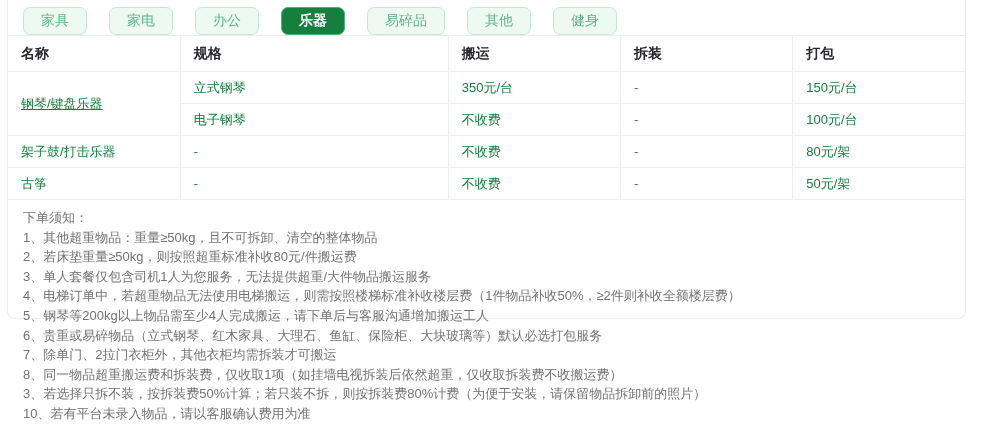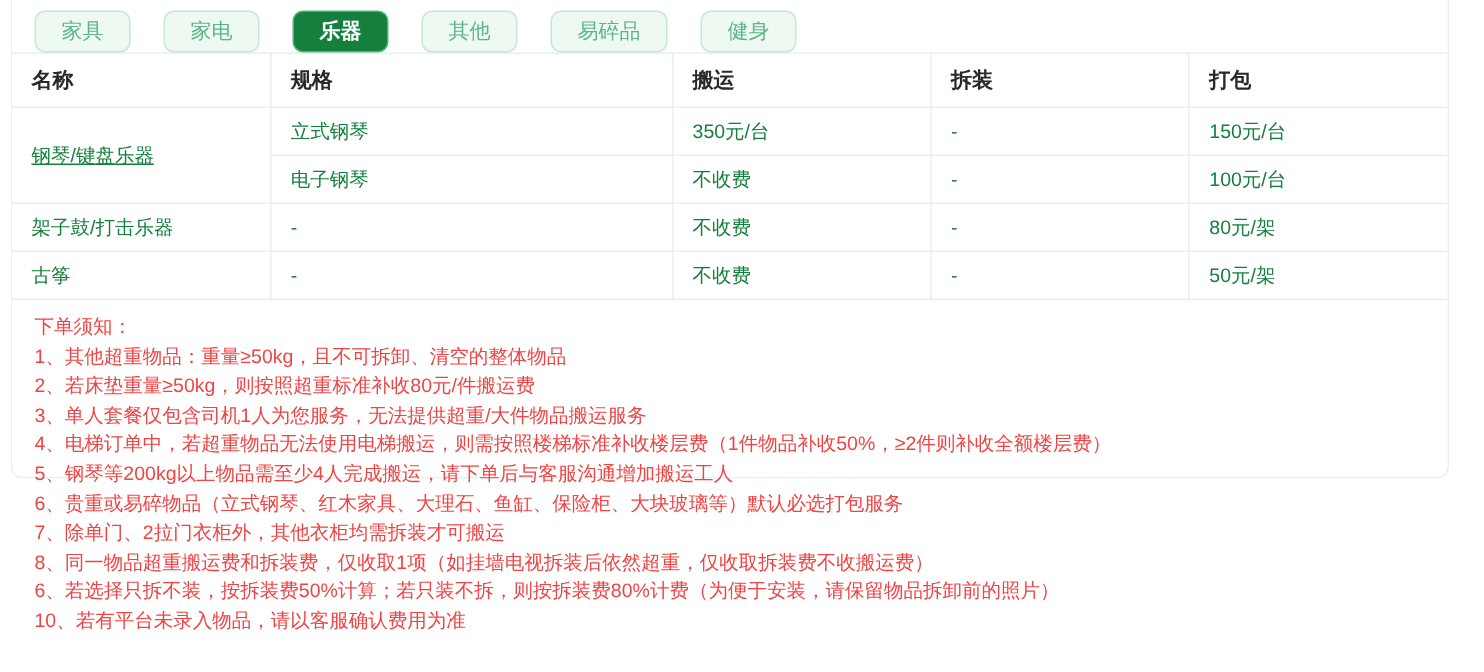--- a/index.html
+++ b/index.html
@@ -13,34 +13,35 @@
          border-radius:7px; border:1px solid #c5e8d4; background:#eef9f2; color:#5bb687;
          font-size:14px; cursor:pointer; white-space:nowrap; }
   .tab.selected { background:#15803d; border-color:#4db381; color:#ffffff; font-weight:bold; }
   table { width:100%; border-collapse:collapse; margin-top:0; table-layout:fixed; }
   th, td { border:1px solid #e9efee; text-align:left; padding:0 8px 0 13px; }
   tr > *:first-child { border-left:none; }
   tr > *:last-child  { border-right:none; }
   th { height:36px; font-size:14px; font-weight:bold; color:#27292e; }
   td { height:32px; font-size:13px; color:#15803d; }
   td.merged { vertical-align:middle;text-decoration:underline; }
-  .notes { padding:8px 16px 0 15px; font-size:13px; color:#ef4444; line-height:19.6px; }
+  .notes { padding:8px 16px 0 15px; font-size:13px; color:#737373; line-height:19.6px; }
   .note-line { white-space:nowrap; }
 </style>
 </head>
 <body>
 
 <div class="card">
 
   <div class="tabs">
     <div class="tab">家具</div>
     <div class="tab">家电</div>
+    <div class="tab">办公</div>
     <div class="tab selected">乐器</div>
+    <div class="tab">易碎品</div>
     <div class="tab">其他</div>
-    <div class="tab">易碎品</div>
     <div class="tab">健身</div>
   </div>
 
   <table>
     <colgroup>
       <col style="width:18%">
         <col style="width:28%">
         <col style="width:18%">
         <col style="width:18%">
         <col style="width:18%">
@@ -88,17 +89,17 @@
   <div class="notes">
     <div class="note-line">下单须知：</div>
     <div class="note-line">1、其他超重物品：重量≥50kg，且不可拆卸、清空的整体物品</div>
     <div class="note-line">2、若床垫重量≥50kg，则按照超重标准补收80元/件搬运费</div>
     <div class="note-line">3、单人套餐仅包含司机1人为您服务，无法提供超重/大件物品搬运服务</div>
     <div class="note-line">4、电梯订单中，若超重物品无法使用电梯搬运，则需按照楼梯标准补收楼层费（1件物品补收50%，≥2件则补收全额楼层费）</div>
     <div class="note-line">5、钢琴等200kg以上物品需至少4人完成搬运，请下单后与客服沟通增加搬运工人</div>
     <div class="note-line">6、贵重或易碎物品（立式钢琴、红木家具、大理石、鱼缸、保险柜、大块玻璃等）默认必选打包服务</div>
     <div class="note-line">7、除单门、2拉门衣柜外，其他衣柜均需拆装才可搬运</div>
     <div class="note-line">8、同一物品超重搬运费和拆装费，仅收取1项（如挂墙电视拆装后依然超重，仅收取拆装费不收搬运费）</div>
-    <div class="note-line">6、若选择只拆不装，按拆装费50%计算；若只装不拆，则按拆装费80%计费（为便于安装，请保留物品拆卸前的照片）</div>
+    <div class="note-line">3、若选择只拆不装，按拆装费50%计算；若只装不拆，则按拆装费80%计费（为便于安装，请保留物品拆卸前的照片）</div>
     <div class="note-line">10、若有平台未录入物品，请以客服确认费用为准</div>
   </div>
 
 </div>
 
 </body></html>

